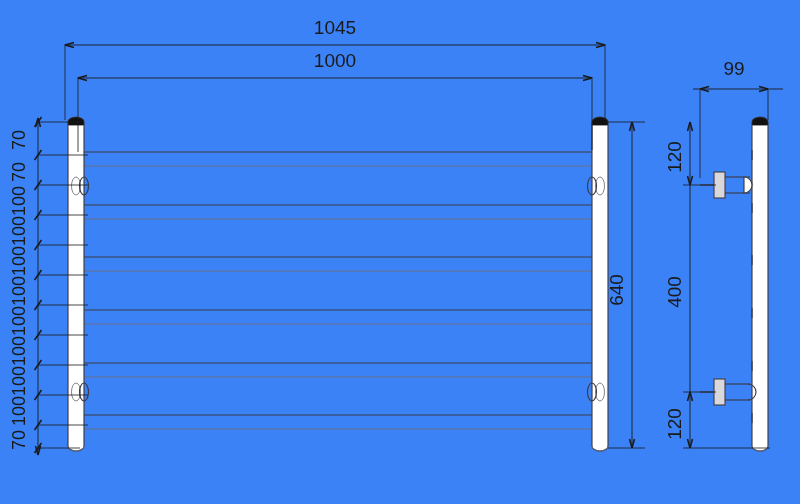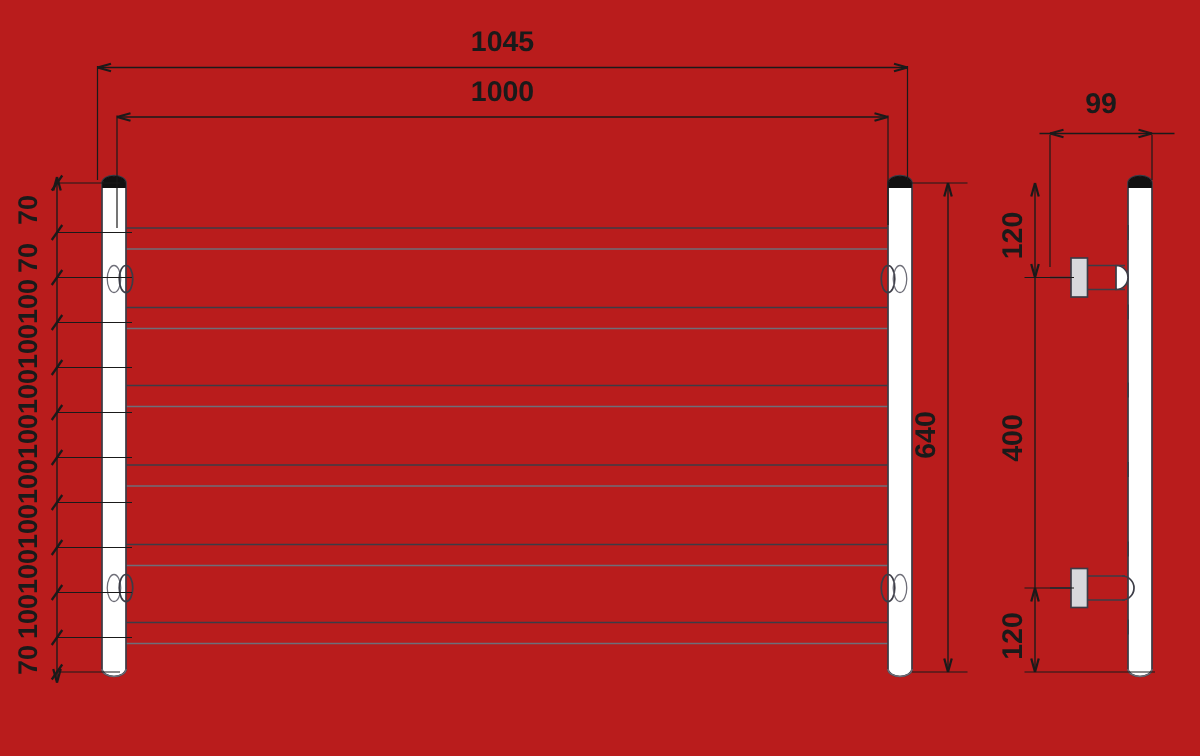--- a/index.html
+++ b/index.html
@@ -4,22 +4,21 @@
 <title>Towel Rail Technical Drawing</title>
 <style>
   html,body{margin:0;padding:0;background:#ffffff;}
   body{
     font-family:"Liberation Sans", sans-serif;
     width:800px;height:504px;overflow:hidden;
   }
   #drawing-root{
     position:relative;
     width:800px;height:504px;
-    background:#b91c1c;
-    font-weight:bold;
+    background:#3b82f6;
   }
   #drawing-svg{
     position:absolute;top:0;left:0;
     width:800px;height:504px;
   }
   .dim-text{
     font-family:"Liberation Sans", sans-serif;
     font-size:19px;
     fill:#1a1a1a;
     text-anchor:middle;

